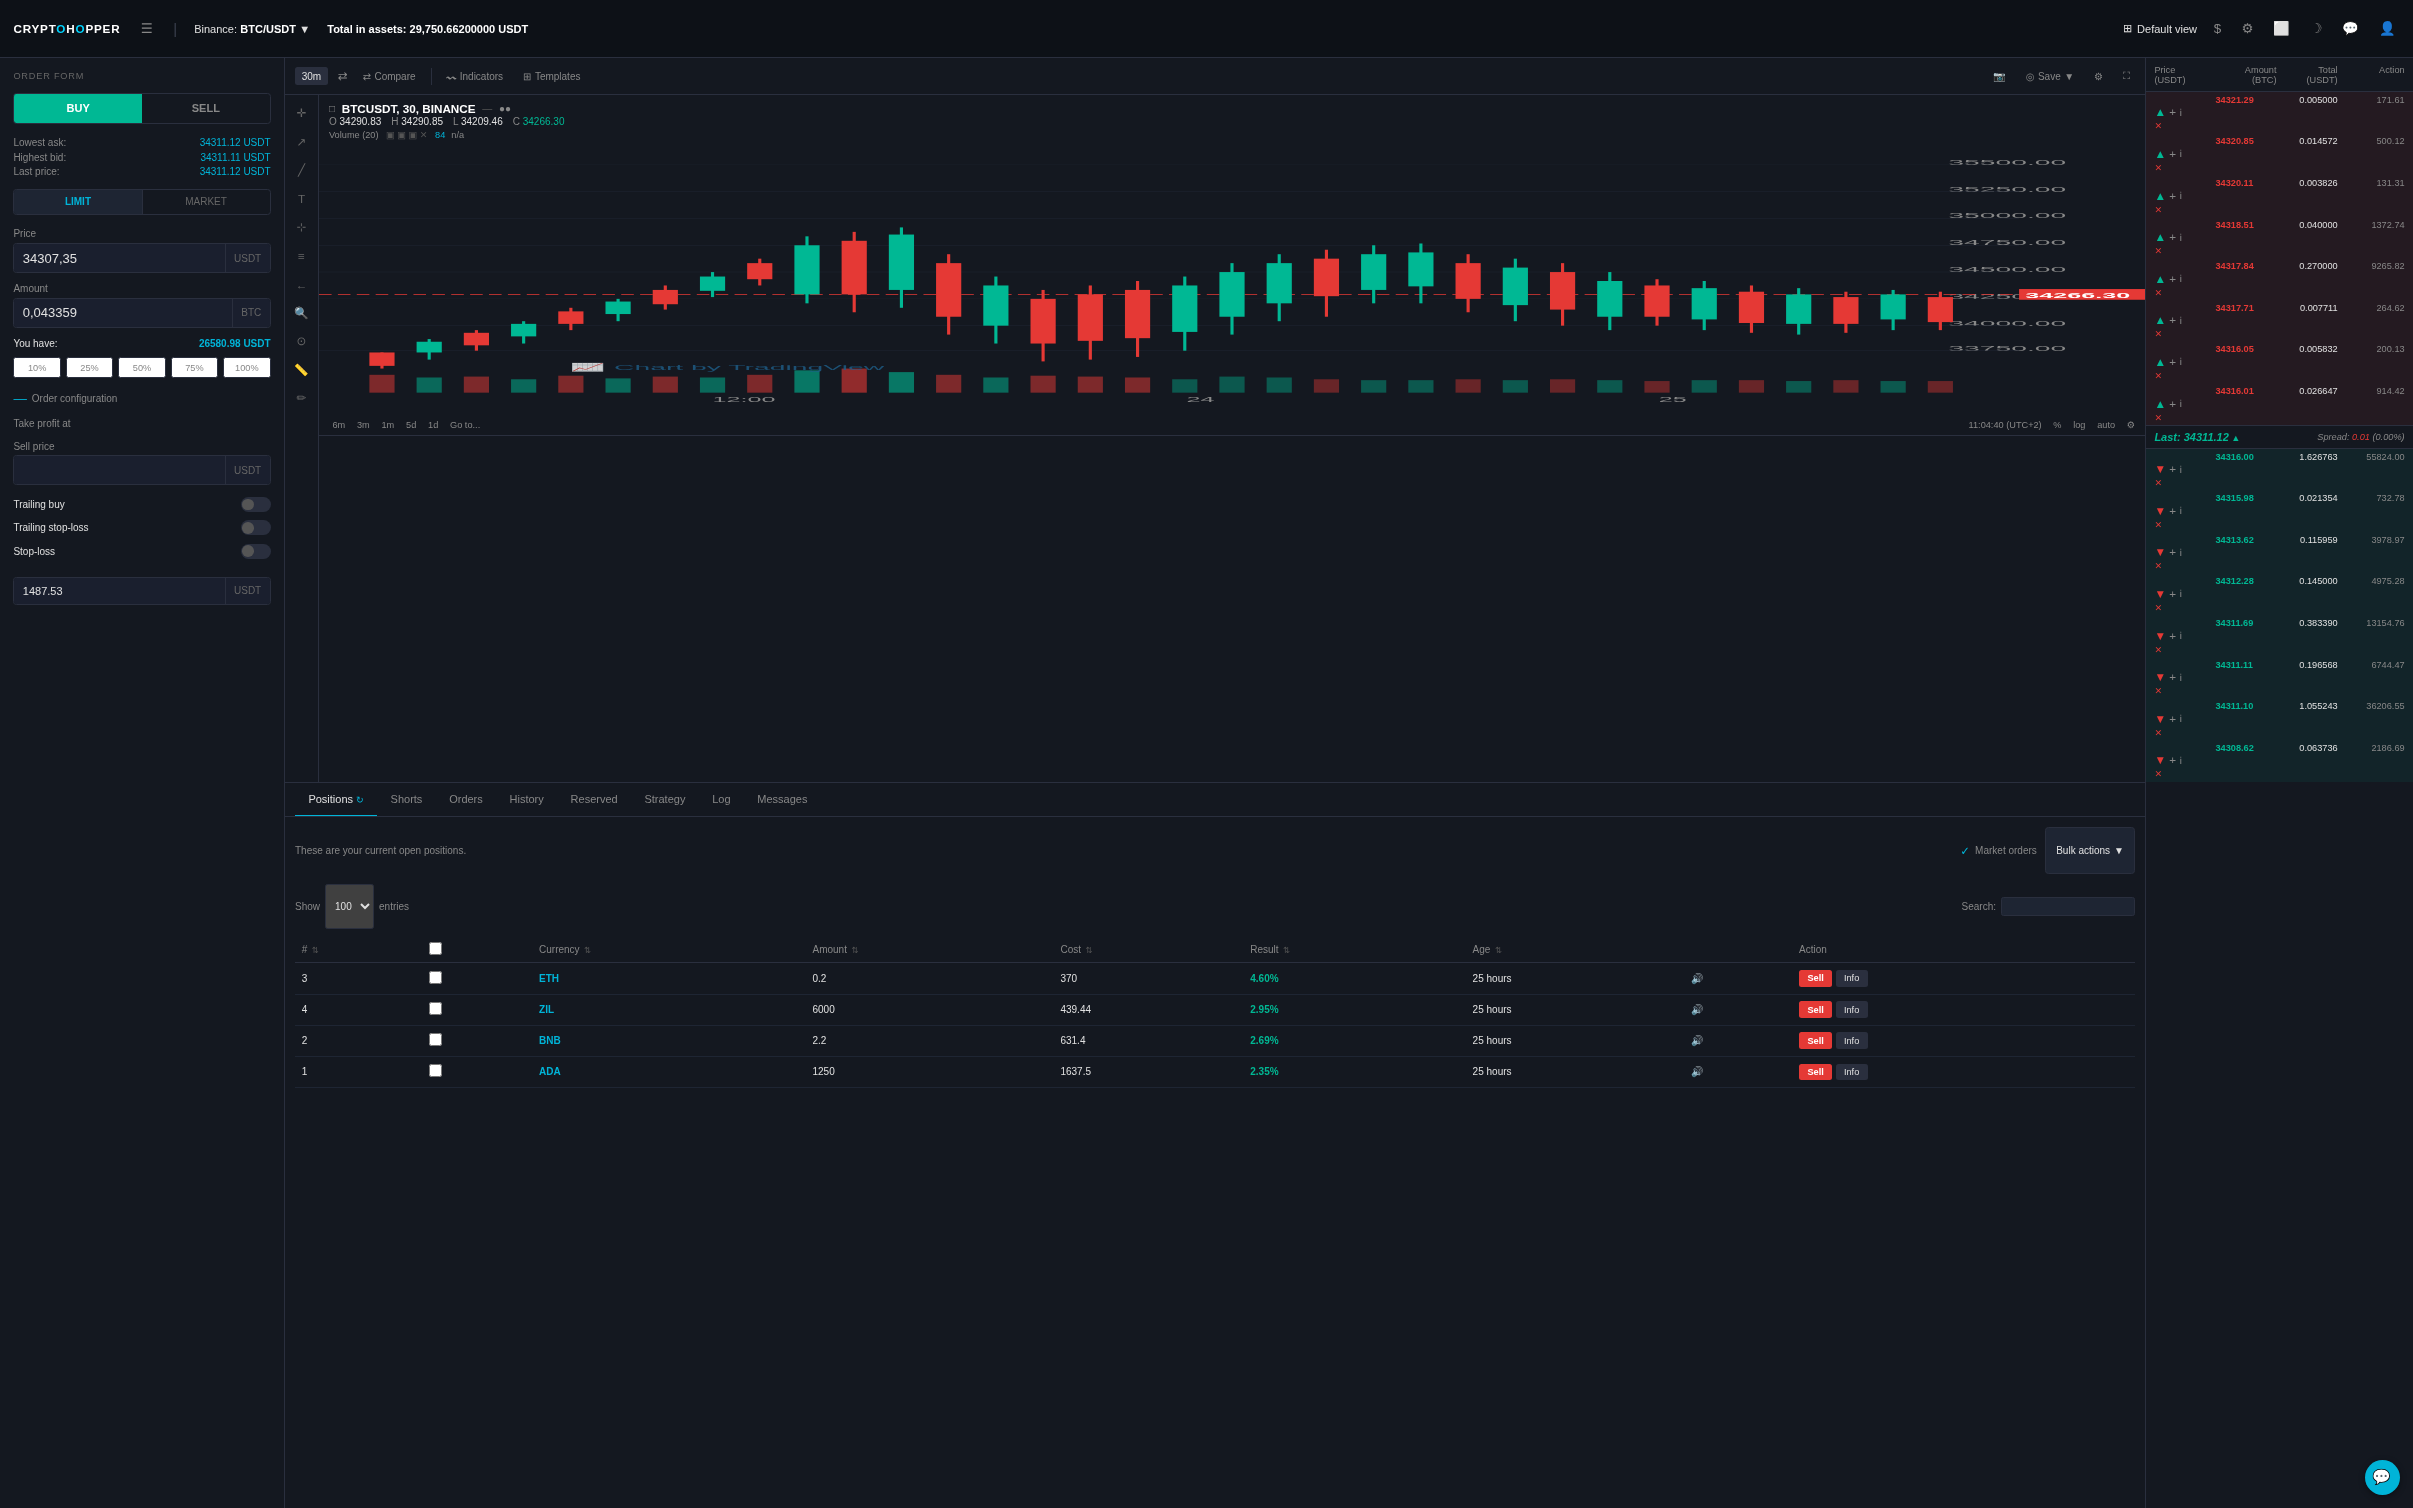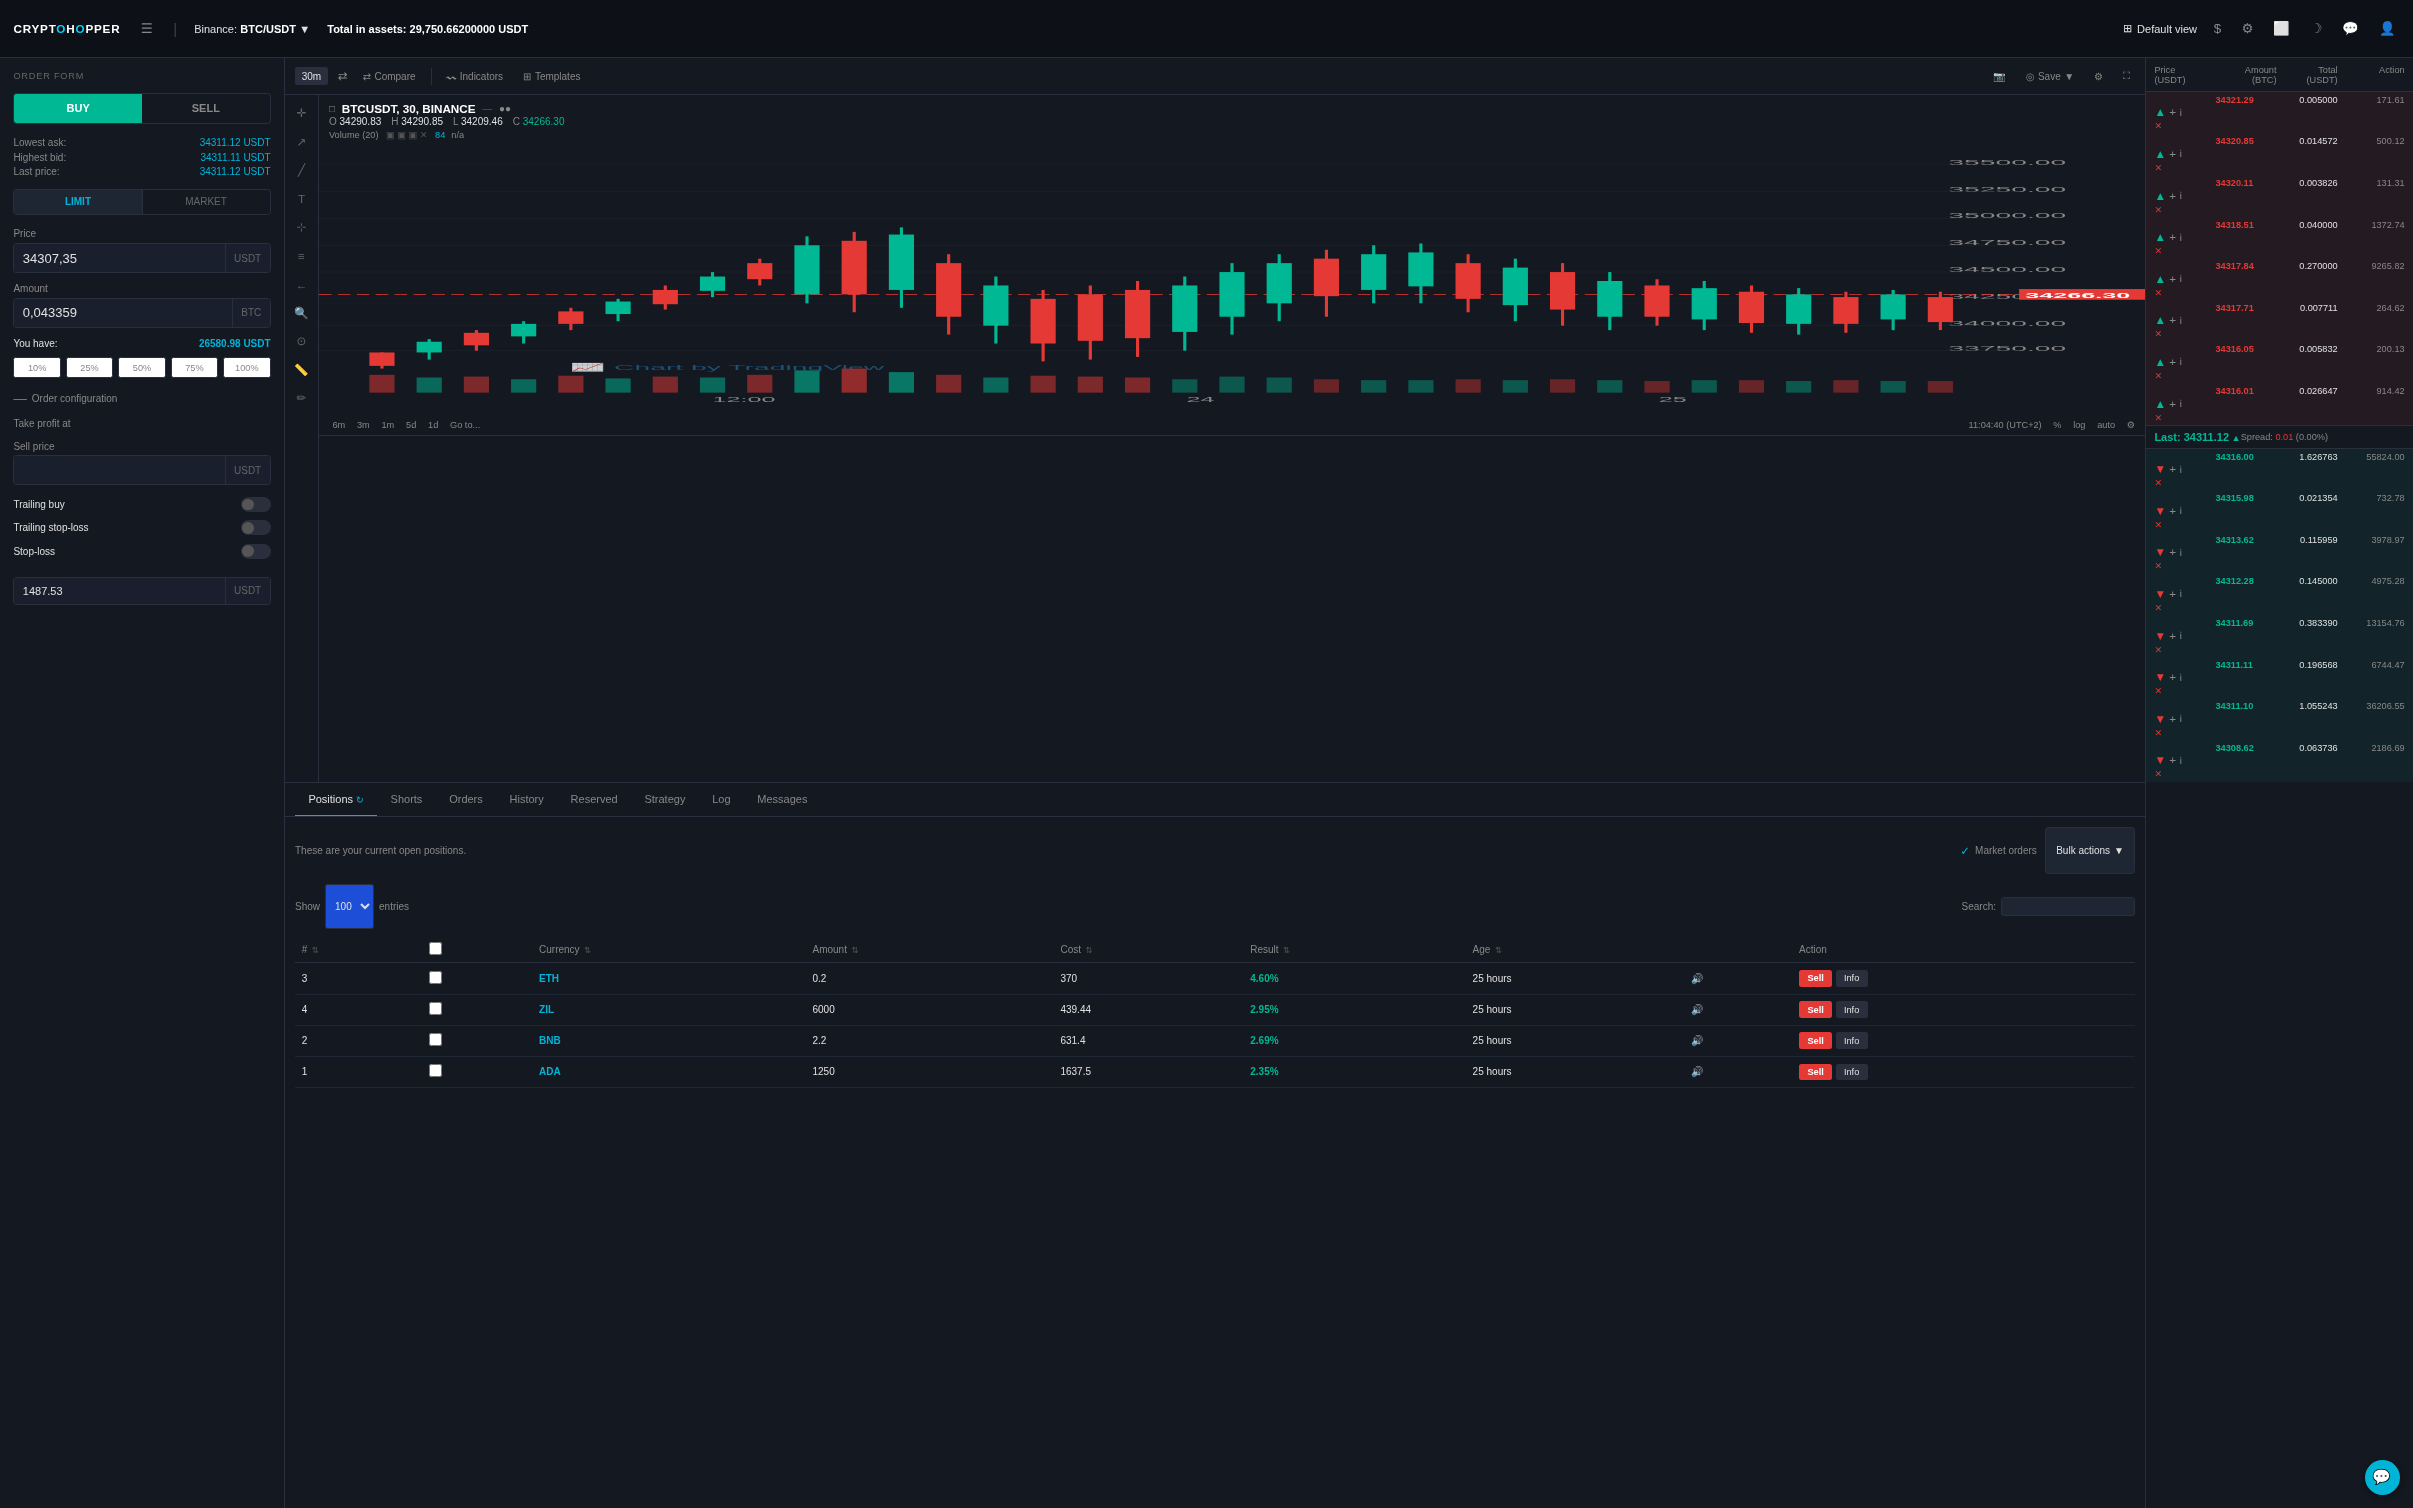--- a/index.html
+++ b/index.html
@@ -83,21 +83,21 @@
 
     
     .positions-content { background: #141820; padding: 10px; overflow-y: auto; flex: 1; }
     .positions-toolbar { display: flex; align-items: center; justify-content: space-between; margin-bottom: 10px; flex-wrap: wrap; gap: 6.7px; }
     .positions-info { color: #888; font-size: 10px; }
     .positions-right { display: flex; align-items: center; gap: 8.4px; }
     .market-orders-btn { display: flex; align-items: center; gap: 5px; color: #888; font-size: 10px; }
     .market-orders-btn .check { color: #00b4d8; font-size: 11.7px; }
     .bulk-actions-btn { background: #1e2533; border: 0.8px solid #2a2f3e; color: #e0e0e0; padding: 17px 10px; border-radius: 3.4px; cursor: pointer; font-size: 10px; display: flex; align-items: center; gap: 4px; }
     .show-entries { display: flex; align-items: center; gap: 5px; font-size: 10px; color: #888; }
-    .show-entries select { background: #1d4ed8; border: 0.8px solid #2a2f3e; color: #e0e0e0; padding: 15px 5px; border-radius: 2.5px; font-size: 10px; }
+    .show-entries select { background: #404040; border: 0.8px solid #2a2f3e; color: #e0e0e0; padding: 15px 5px; border-radius: 2.5px; font-size: 10px; }
     .search-box { display: flex; align-items: center; gap: 5px; font-size: 10px; color: #888; }
     .search-box input { background: #1e2533; border: 0.8px solid #2a2f3e; color: #e0e0e0; padding: 3.4px 6.7px; border-radius: 2.5px; font-size: 10px; outline: none; width: 134px; }
     .pos-table { width: 100%; border-collapse: collapse; font-size: 10px; }
     .pos-table th { color: #888; padding: 5px 6.7px; text-align: left; border-bottom: 0.8px solid #2a2f3e; font-weight: 500; cursor: pointer; white-space: nowrap; }
     .pos-table td { padding: 6.7px 6.7px; border-bottom: 0.8px solid #1e2533; vertical-align: middle; }
     .currency-link { color: #00b4d8; cursor: pointer; font-weight: 600; }
     .result-green { color: #00b894; font-weight: 600; }
     .sell-btn-small { background: #e53935; color: #fff; border: none; padding: 3.4px 8.4px; border-radius: 2.5px; cursor: pointer; font-size: 9.2px; font-weight: 600; }
     .info-btn { background: #2a2f3e; color: #e0e0e0; border: none; padding: 3.4px 8.4px; border-radius: 2.5px; cursor: pointer; font-size: 9.2px; }
     .action-cell { display: flex; align-items: center; gap: 3.4px; }
@@ -112,21 +112,21 @@
     .ob-amount { color: #e0e0e0; }
     .ob-total { color: #888; }
     .ob-up-icon { color: #00b894; font-size: 11.7px; cursor: pointer; }
     .ob-down-icon { color: #e53935; font-size: 11.7px; cursor: pointer; }
     .ob-plus-icon { color: #888; font-size: 11.7px; cursor: pointer; }
     .ob-info-icon { color: #888; font-size: 10px; cursor: pointer; }
     .ob-x-icon { color: #e53935; font-size: 10px; cursor: pointer; display: flex; margin-top: 0.8px; }
     .ob-action-col { display: flex; flex-direction: column; align-items: flex-start; gap: 0.8px; }
     .ob-action-row1 { display: flex; gap: 3.4px; align-items: center; }
     .ob-action-row2 { display: flex; gap: 3.4px; align-items: center; }
-    .spread-row { display: flex; align-items: center; padding: 5px 8.4px; border-top: 0.8px solid #2a2f3e; border-bottom: 0.8px solid #2a2f3e; background: #141820; font-size: 9.2px; }
+    .spread-row { display: flex; justify-content: space-between; align-items: center; padding: 5px 8.4px; border-top: 0.8px solid #2a2f3e; border-bottom: 0.8px solid #2a2f3e; background: #141820; font-size: 9.2px; font-style: italic; }
     .spread-last { color: #00b894; font-weight: 700; font-size: 11px; }
     .spread-info { color: #888; font-size: 9.2px; }
     .spread-val { color: #e53935; }
     .ob-bg-sell { background: rgba(229, 57, 53, 0.08); }
     .ob-bg-buy { background: rgba(0, 184, 148, 0.08); }
     .order-book-section { overflow-y: auto; }
 
     
     ::-webkit-scrollbar { width: 3.4px; }
     ::-webkit-scrollbar-track { background: #141820; }

